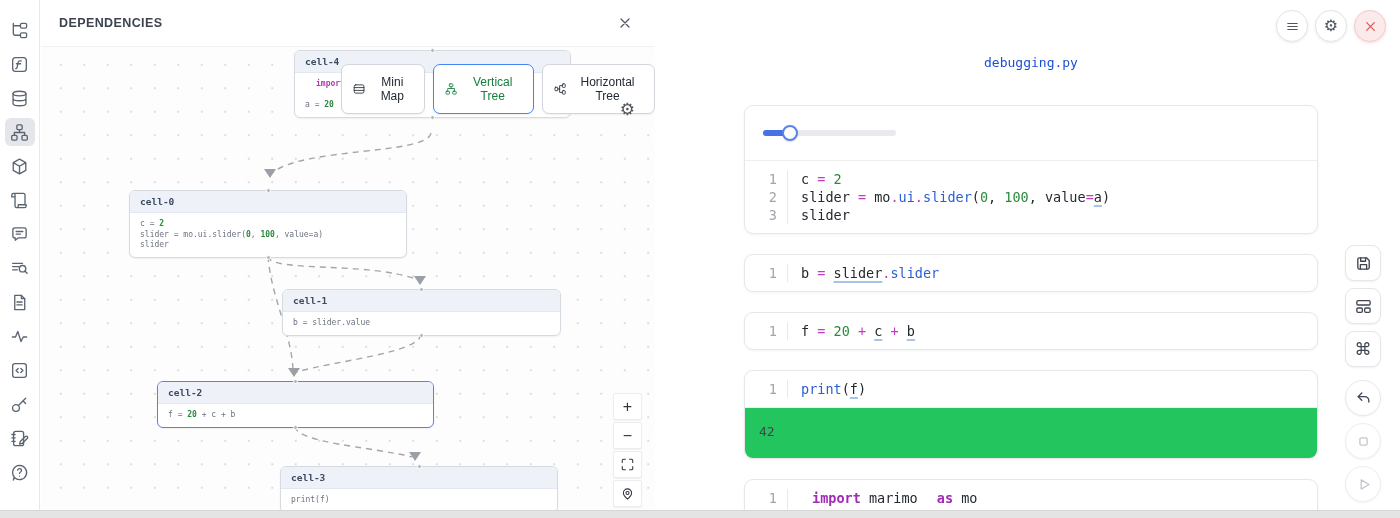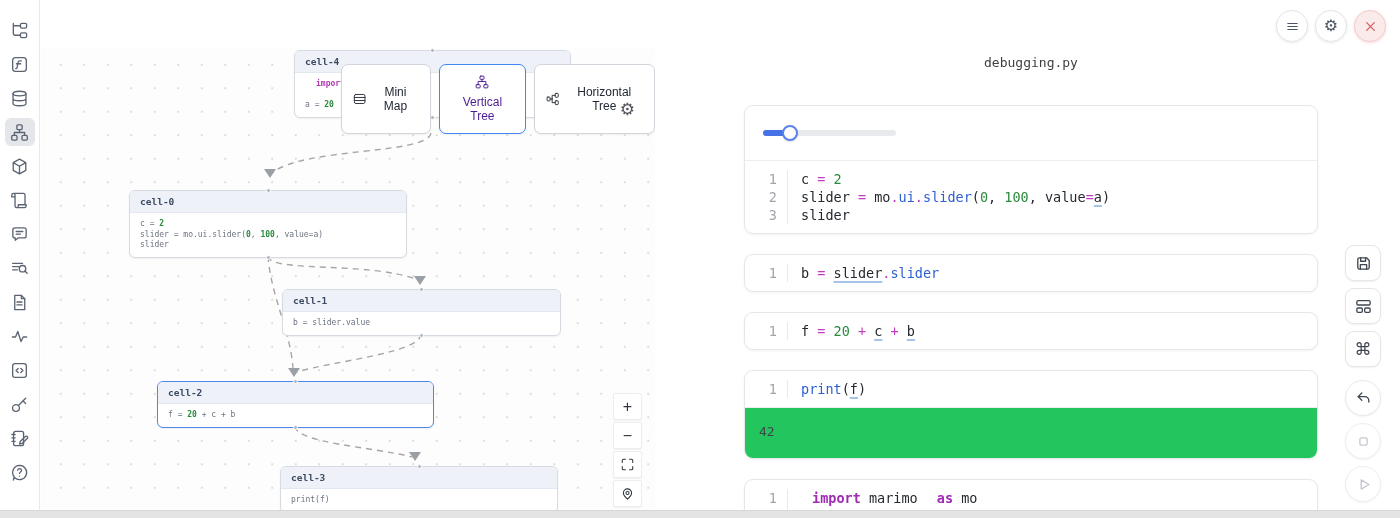--- a/index.html
+++ b/index.html
@@ -32,38 +32,38 @@
   .g-node-body{padding:6px 10px;font-family:"DejaVu Sans Mono",monospace;font-size:8px;line-height:10.5px;color:#6b7280;white-space:pre;}
   .g-node .tk-k{color:#b33ab3;font-weight:700;}
   .g-node .tk-n{color:#2b8a3e;font-weight:700;}
   .handle{position:absolute;left:50%;width:5px;height:5px;margin-left:-2.5px;background:#b3b8c0;border:1px solid #fff;border-radius:50%;box-sizing:border-box;z-index:3;}
   .handle.t{top:-3px;}.handle.b{bottom:-3px;}
 
   .view-toolbar{position:absolute;left:300px;top:17px;display:flex;gap:8px;z-index:5;}
   .vt-btn{display:flex;align-items:center;gap:6px;padding:10px 11px;background:#fff;border:1px solid #d2d6dc;border-radius:7px;
     font-size:12px;font-weight:500;color:#232a34;box-shadow:0 1px 2px rgba(0,0,0,.06);cursor:pointer;font-family:inherit;line-height:14px;}
   .vt-btn .ic{width:14px;height:14px;}
-  .vt-btn.active{border-color:#4285f4;color:#4c1d95;flex-direction:column;}
+  .vt-btn.active{border-color:#4285f4;color:#15803d;}
   .canvas-gear{position:absolute;right:20px;top:54px;font-size:17px;color:#52525b;z-index:5;cursor:pointer;}
 
   .zoom-controls{position:absolute;left:572px;top:346px;display:flex;flex-direction:column;gap:2px;z-index:5;}
   .zc-btn{width:29px;height:27px;background:#fff;border:1px solid #ededef;box-shadow:0 1px 1px rgba(0,0,0,.05);
     display:flex;align-items:center;justify-content:center;color:#2f3640;font-size:16px;cursor:pointer;border-radius:2px;padding:0;font-family:inherit;}
   .zc-btn .ic{width:15px;height:15px;}
 
   
   .main{position:absolute;left:656px;top:0;width:744px;height:511px;background:#fff;overflow:hidden;}
   .top-actions{position:absolute;right:14px;top:10px;display:flex;gap:7px;z-index:6;}
   .ta-btn{width:32px;height:32px;border-radius:50%;background:#fff;border:1px solid #e4e5e8;box-shadow:0 1px 3px rgba(0,0,0,.08);
     display:flex;align-items:center;justify-content:center;color:#4b5563;cursor:pointer;padding:0;}
   .ta-btn .ic{width:17px;height:17px;}
   .ta-btn .txt-ic{font-size:16px;}
   .ta-btn.danger{background:#fbeaea;border-color:#f3cdcd;color:#dd5454;box-shadow:0 1px 3px rgba(221,84,84,.22);}
 
-  .filename{position:absolute;left:88px;top:55px;width:574px;text-align:center;font-family:"DejaVu Sans Mono",monospace;font-size:13px;color:#404040;}
+  .filename{position:absolute;left:88px;top:55px;width:574px;text-align:center;font-family:"DejaVu Sans Mono",monospace;font-size:13px;color:#1d4ed8;}
 
   .cells{position:absolute;left:88px;top:105px;width:574px;display:flex;flex-direction:column;gap:20px;}
   .cell{border:1px solid #e7e7e9;border-radius:9px;background:#fff;box-shadow:0 1px 3px rgba(16,24,40,.05);overflow:hidden;box-sizing:border-box;}
   .cell-output-top{padding:19px 18px;border-bottom:1px solid #eeeeef;}
   .cell-output-bottom{padding:16px 14px 19px;border-top:1px solid #ececee;background:#22c55e;font-family:"DejaVu Sans Mono",monospace;font-size:13px;color:#3f454d;}
   .code{padding:9px 0;font-family:"DejaVu Sans Mono",monospace;font-size:13.5px;line-height:18px;}
   .code-line{display:flex;}
   .ln{flex:0 0 32px;text-align:right;padding-right:10px;color:#a0a6ae;user-select:none;}
   .lc{border-left:1px solid #e9e9eb;padding-left:13px;white-space:pre;flex:1;}
   .tk-d{color:#24292f;}
@@ -176,20 +176,28 @@
       </div>
       <div class="ab-item">
         <svg class="ic" viewBox="0 0 20 20">
           <path d="M10 2.5a7.5 7.5 0 1 1-5.3 12.8L3.5 18l.9-3.4A7.5 7.5 0 0 1 10 2.5z"></path>
           <path d="M8 7.6c.3-1 1-1.6 2-1.6 1.2 0 2.1.8 2.1 1.9 0 1.5-1.9 1.6-2.1 3M10 13.8h.01"></path>
         </svg>
       </div>
     </nav>
 
   <aside class="dep-panel">
+    <header class="dep-header">
+      <span class="dep-title">DEPENDENCIES</span>
+      <button class="dep-close">
+        <svg class="ic" viewBox="0 0 20 20">
+            <path d="M5 5l10 10M15 5L5 15"></path>
+          </svg>
+      </button>
+    </header>
     <div class="canvas">
       <svg class="edges" id="edgesSvg" width="614" height="464" viewBox="0 0 614 464">
           <path d="M390 86 C 387 108, 262 100, 231 126" fill="none" stroke="#a6a6a6" stroke-width="1.4" stroke-dasharray="6 5"></path>
           <polygon points="223,122 235,122 229,131" fill="#9aa0a6"></polygon>
           <path d="M227 209 C 227 226, 330 214, 377 233" fill="none" stroke="#a6a6a6" stroke-width="1.4" stroke-dasharray="6 5"></path>
           <polygon points="373,229 385,229 379,238" fill="#9aa0a6"></polygon>
           <path d="M227 209 C 230 250, 250 285, 252 322" fill="none" stroke="#a6a6a6" stroke-width="1.4" stroke-dasharray="6 5"></path>
           <polygon points="247,321 259,321 253,330" fill="#9aa0a6"></polygon>
           <path d="M380 287 C 380 306, 292 314, 256 325" fill="none" stroke="#a6a6a6" stroke-width="1.4" stroke-dasharray="6 5"></path>
           <path d="M254 379 C 254 396, 332 400, 371 410" fill="none" stroke="#a6a6a6" stroke-width="1.4" stroke-dasharray="6 5"></path>

